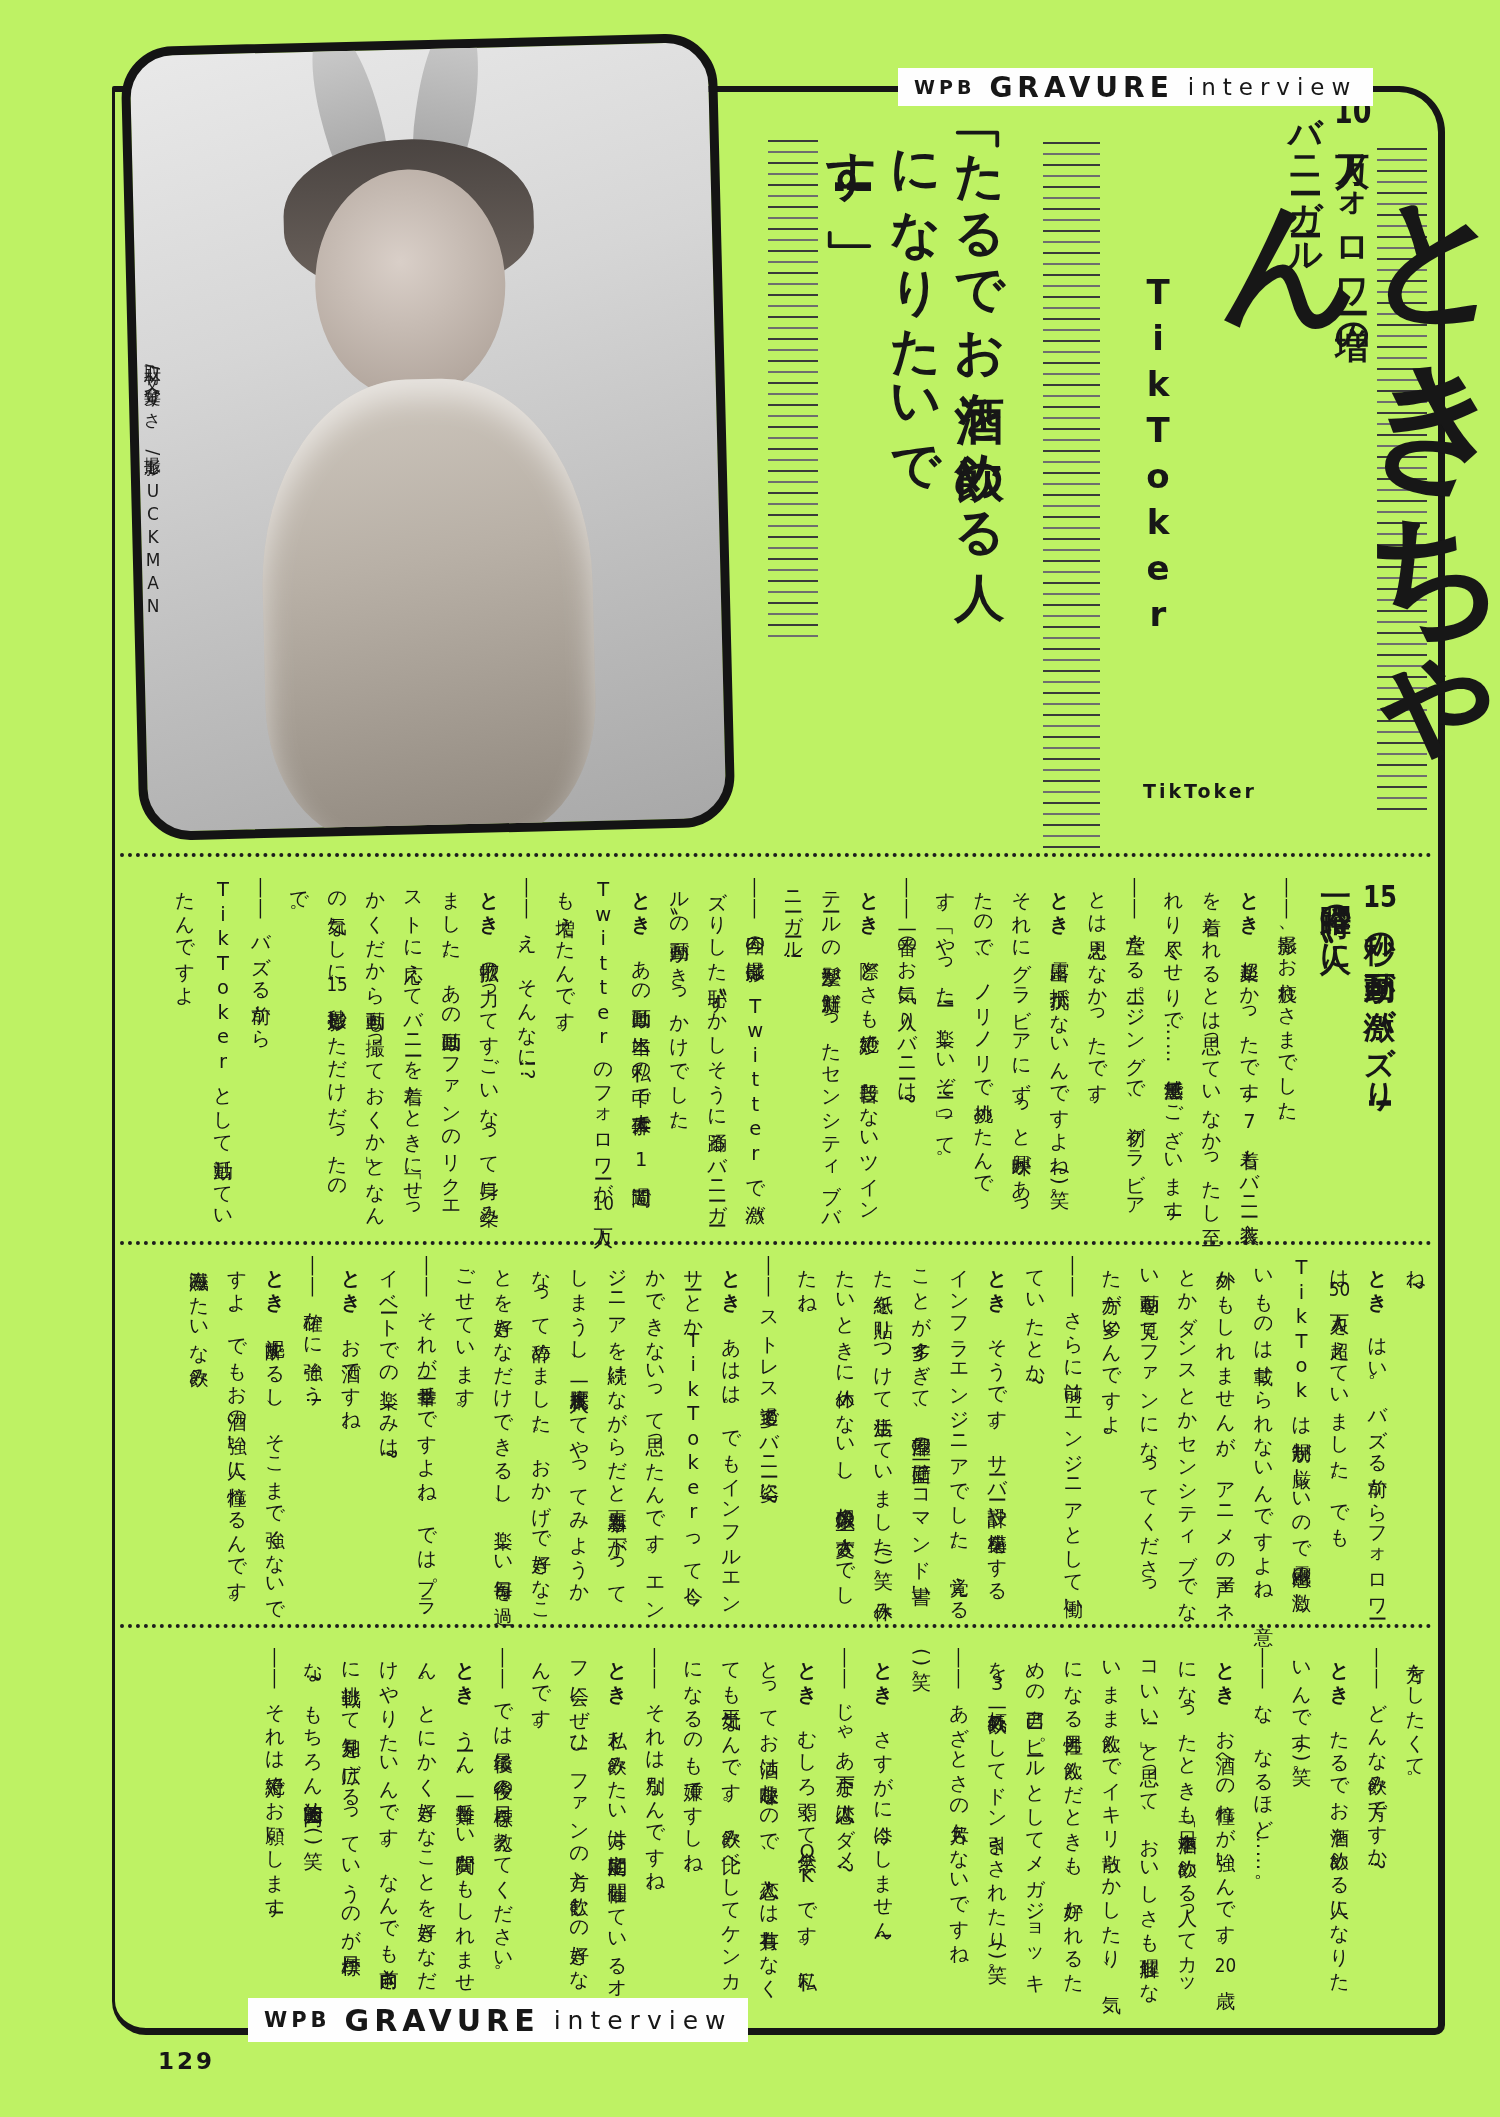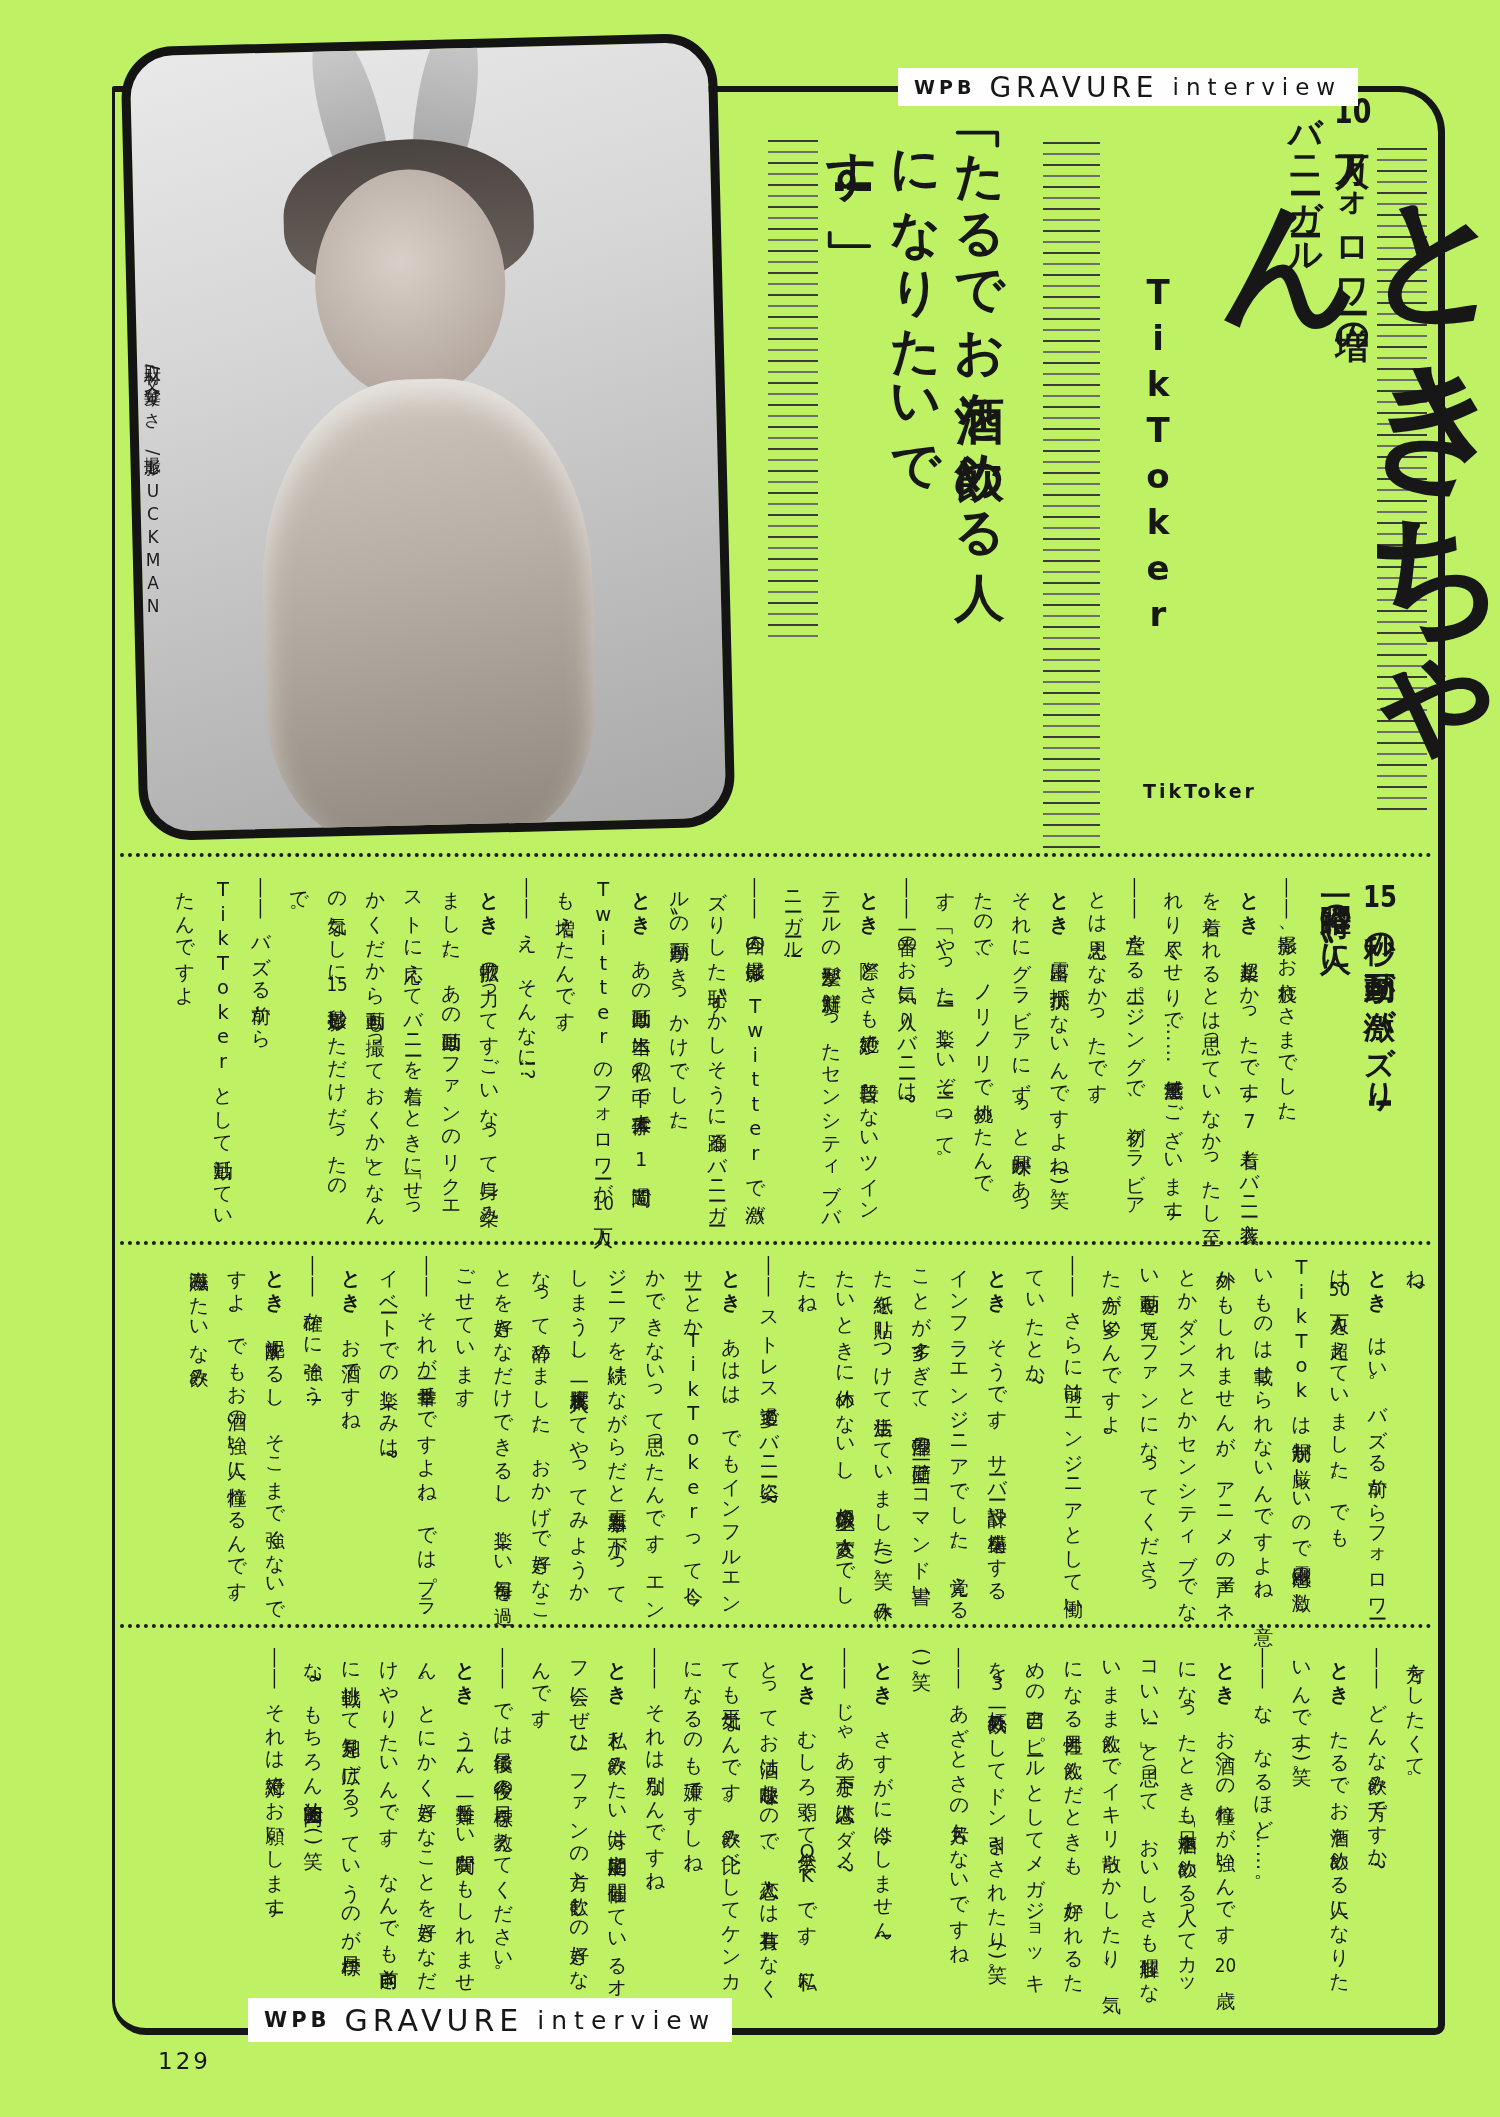--- a/index.html
+++ b/index.html
@@ -6,21 +6,21 @@
   .page{position:relative;width:1500px;height:2117px;margin:0 auto;background:#bef264;
         font-family:"DejaVu Sans",sans-serif;color:#171717;overflow:hidden;}
   
   .frame{position:absolute;left:112px;top:86px;width:1323px;height:1936px;
          border-style:solid;border-color:#161616;border-width:6px 7px 7px 3px;
          border-radius:2px 46px 10px 34px;}
   
   .logochip{position:absolute;display:flex;align-items:baseline;gap:14px;background:#fefefe;
             padding:0 16px;z-index:6;white-space:nowrap;}
   .logochip .wpb{font-weight:700;font-size:19px;letter-spacing:4px;}
-  .logochip .grav{font-weight:400;font-size:28px;letter-spacing:5px;}
+  .logochip .grav{font-weight:700;font-size:28px;letter-spacing:5px;}
   .logochip .itv{font-weight:400;font-size:23px;letter-spacing:7px;}
   .header-chip{left:898px;top:68px;height:38px;align-items:center;}
   .footer-chip{left:248px;top:1998px;height:44px;align-items:center;}
   .footer-chip .wpb{font-size:21px}.footer-chip .grav{font-size:30px}.footer-chip .itv{font-size:25px}
   
   .photo{position:absolute;left:130px;top:40px;width:578px;height:776px;z-index:3;
          border:9px solid #141414;border-radius:52px;transform:rotate(-1.4deg);
          background:linear-gradient(165deg,#e9e9e9 0%,#d6d6d6 35%,#bdbdbd 70%,#a8a8a8 100%);
          overflow:hidden;}
   .ear{position:absolute;width:58px;height:190px;border-radius:50% 50% 45% 45%;
@@ -64,21 +64,21 @@
   .heading{position:absolute;left:1314px;top:880px;height:352px;font-size:31px;font-weight:800;
            line-height:1.42;letter-spacing:1px;z-index:2;}
   
   .band{position:absolute;font-size:19.5px;line-height:1.95;letter-spacing:1.5px;z-index:2;
         writing-mode:vertical-rl;text-orientation:mixed;}
   .band p{margin:0;}
   .band .spk{font-weight:800;}
   .band1{left:118px;top:878px;width:1188px;height:352px;}
   .band2{left:118px;top:1256px;width:1316px;height:358px;}
   .band3{left:118px;top:1648px;width:1316px;height:346px;}
-  .pagenum{position:absolute;left:158px;top:2048px;font-size:23px;letter-spacing:3px;font-weight:400;z-index:6;}
+  .pagenum{position:absolute;left:158px;top:2048px;font-size:23px;letter-spacing:3px;font-weight:700;z-index:6;}
 </style>
 </head>
 <body>
 
 <div class="page">
 
   <div class="frame"></div>
 
   <div class="logochip header-chip">
     <span class="wpb">WPB</span>

